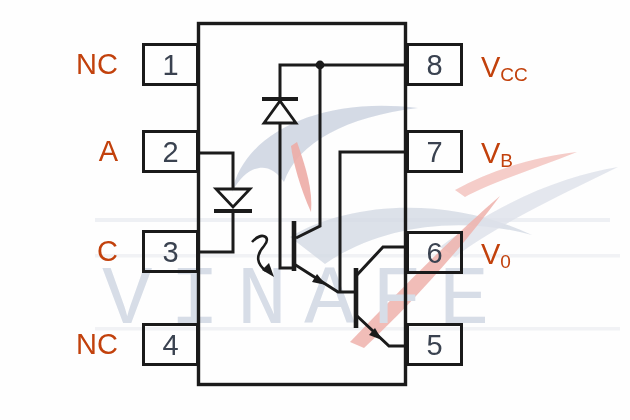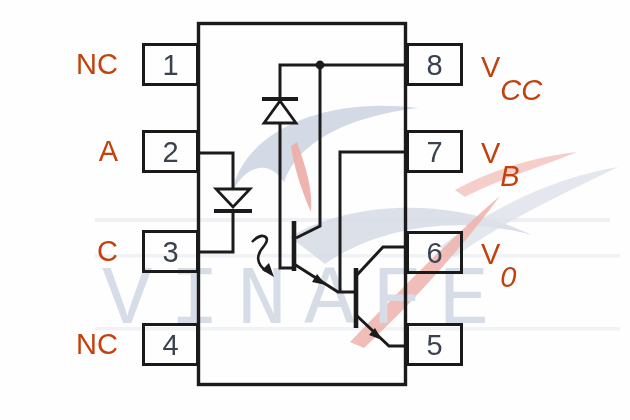--- a/index.html
+++ b/index.html
@@ -28,21 +28,21 @@
   .pinnum{
     font-size:29px;color:#3a4250;line-height:1;padding-top:1px;
   }
   
   .lbl{
     position:absolute;z-index:4;height:43px;display:flex;align-items:center;
     font-size:29px;color:#c2410c;line-height:1;
   }
   .lbl.left{left:30px;width:88px;justify-content:flex-end;}
   .lbl.right{left:481px;width:120px;justify-content:flex-start;}
-  .sub{font-size:29px;vertical-align:-7px;position:relative;top:23px;font-style:italic;}
+  .sub{font-size:19px;vertical-align:-7px;position:relative;top:7px;}
 </style>
 </head>
 <body>
 
 <div id="stage">
 
   <svg id="wm-shapes" class="layer" viewBox="0 0 630 420">
     <rect x="95" y="218" width="515" height="4" fill="#eaecf1" opacity="0.8"></rect>
     <rect x="95" y="254" width="525" height="3.5" fill="#edeff3" opacity="0.8"></rect>
     <rect x="95" y="327" width="525" height="3.5" fill="#edeff3" opacity="0.8"></rect>

